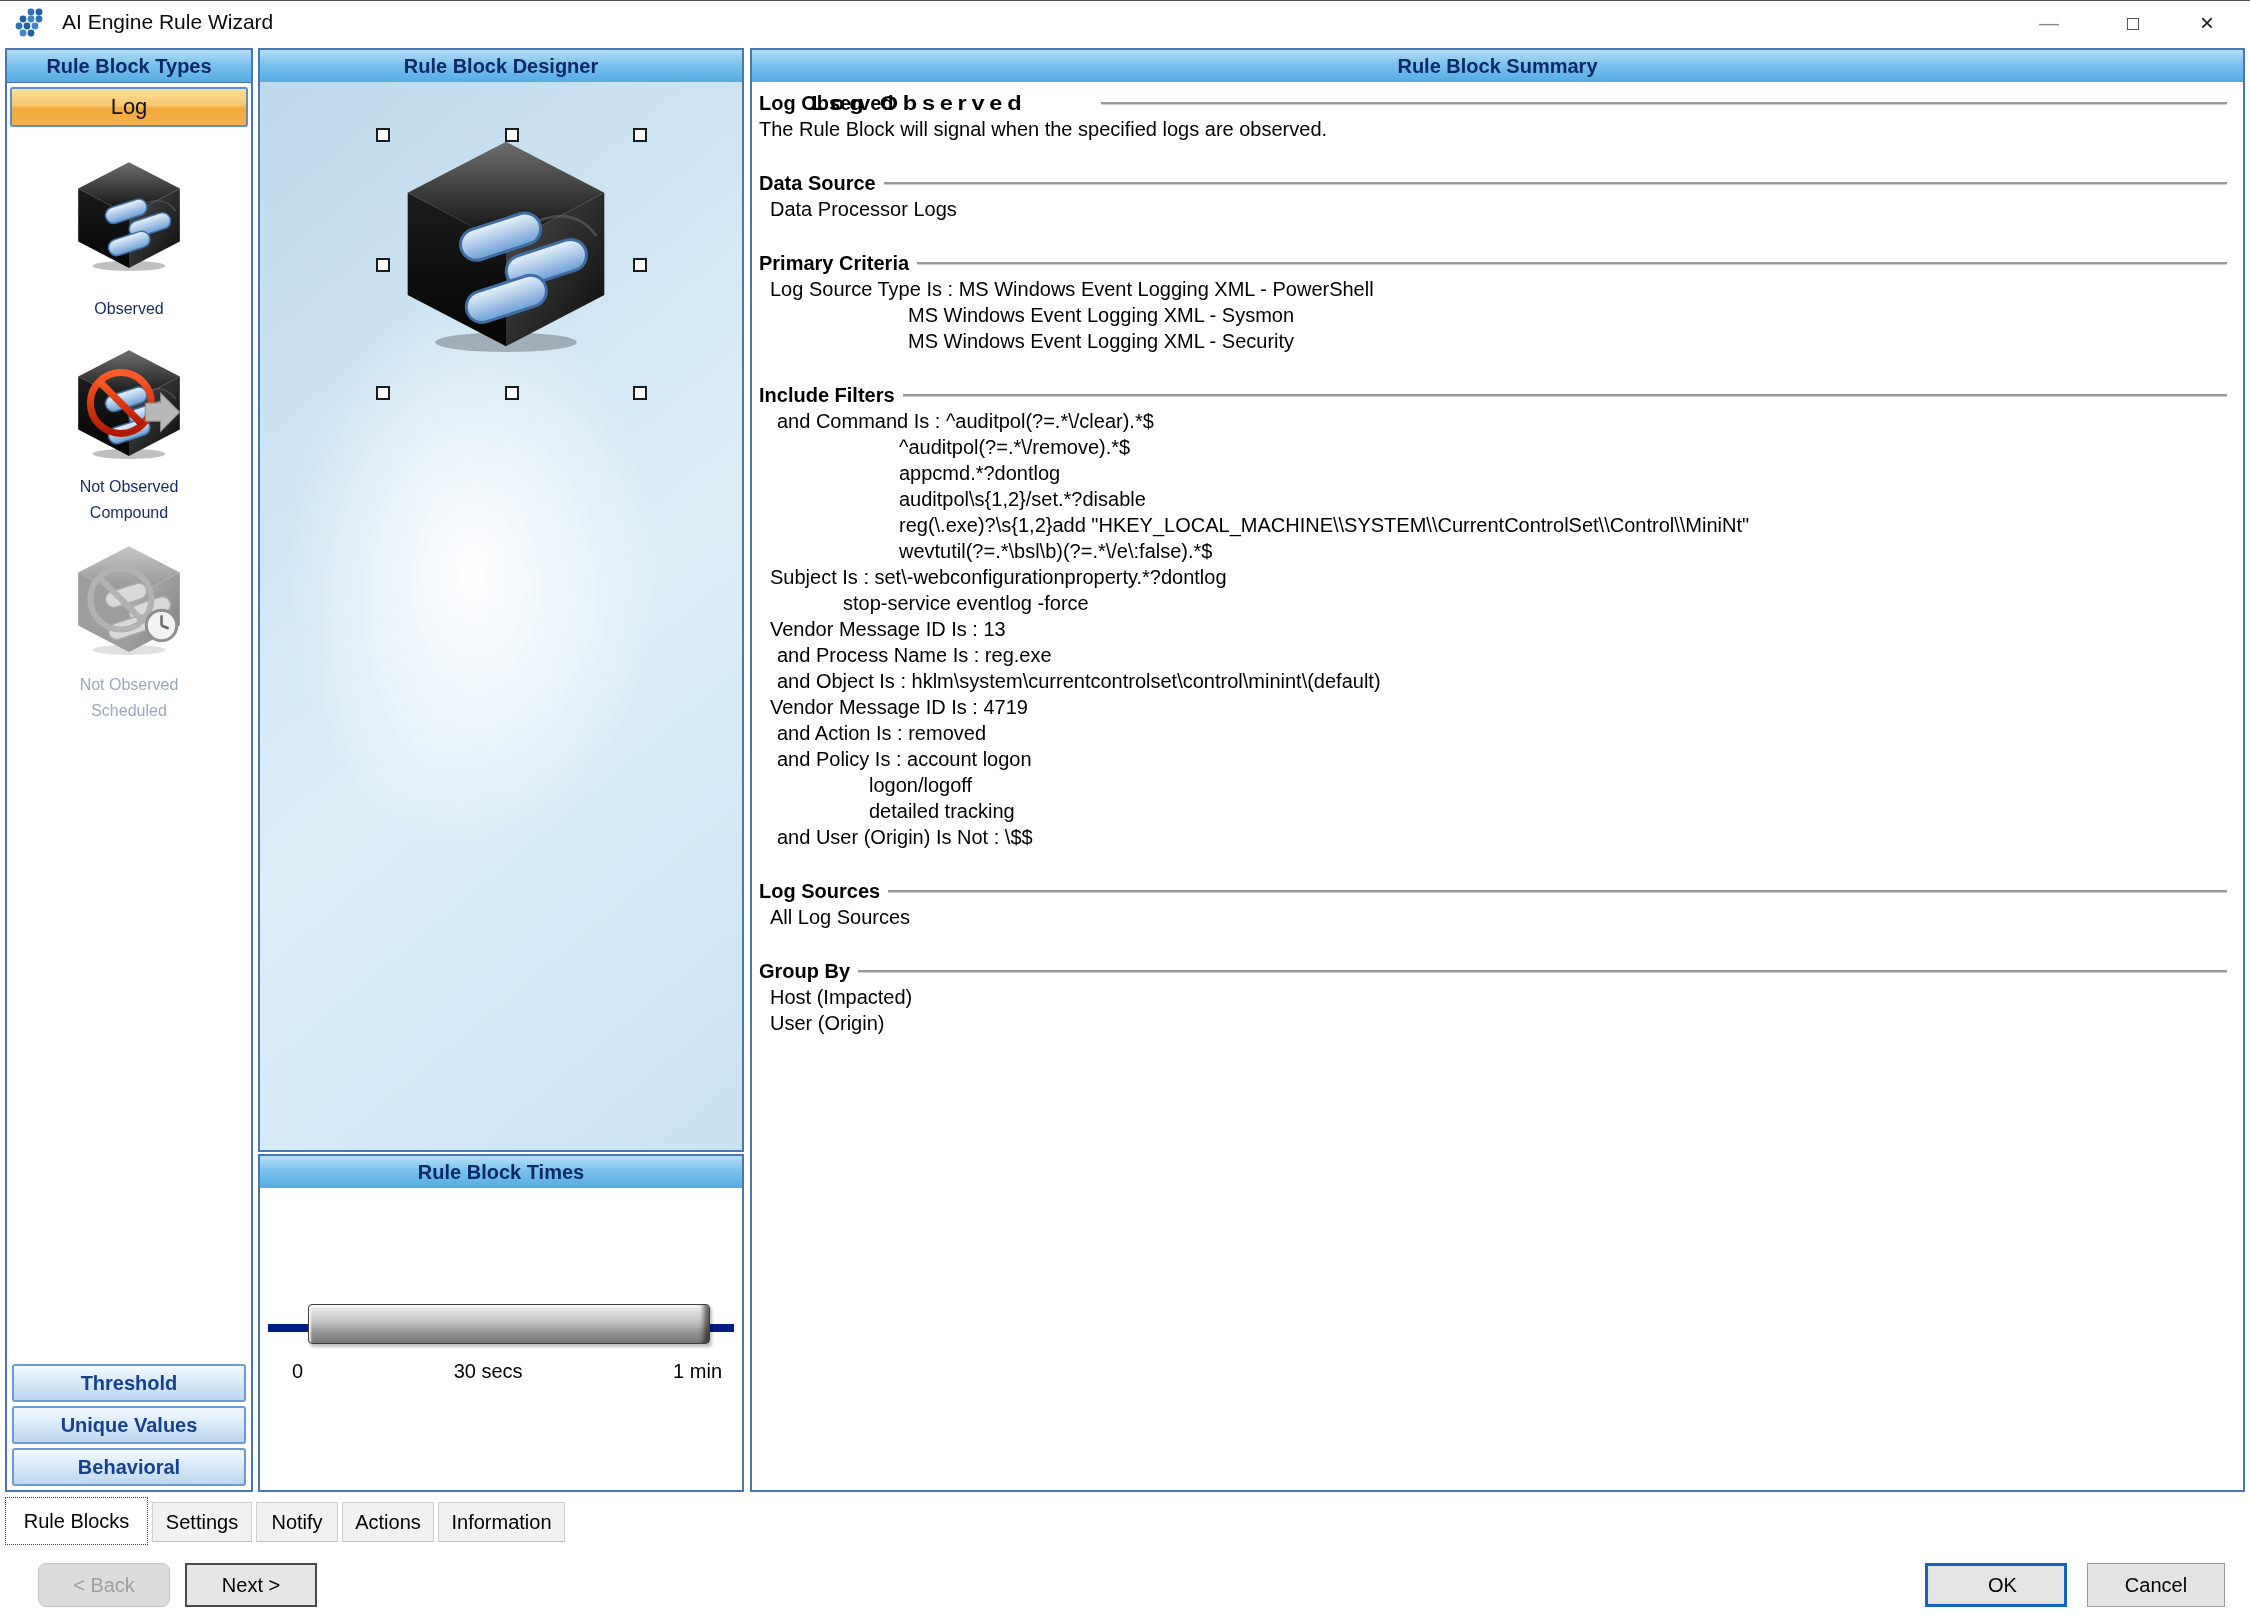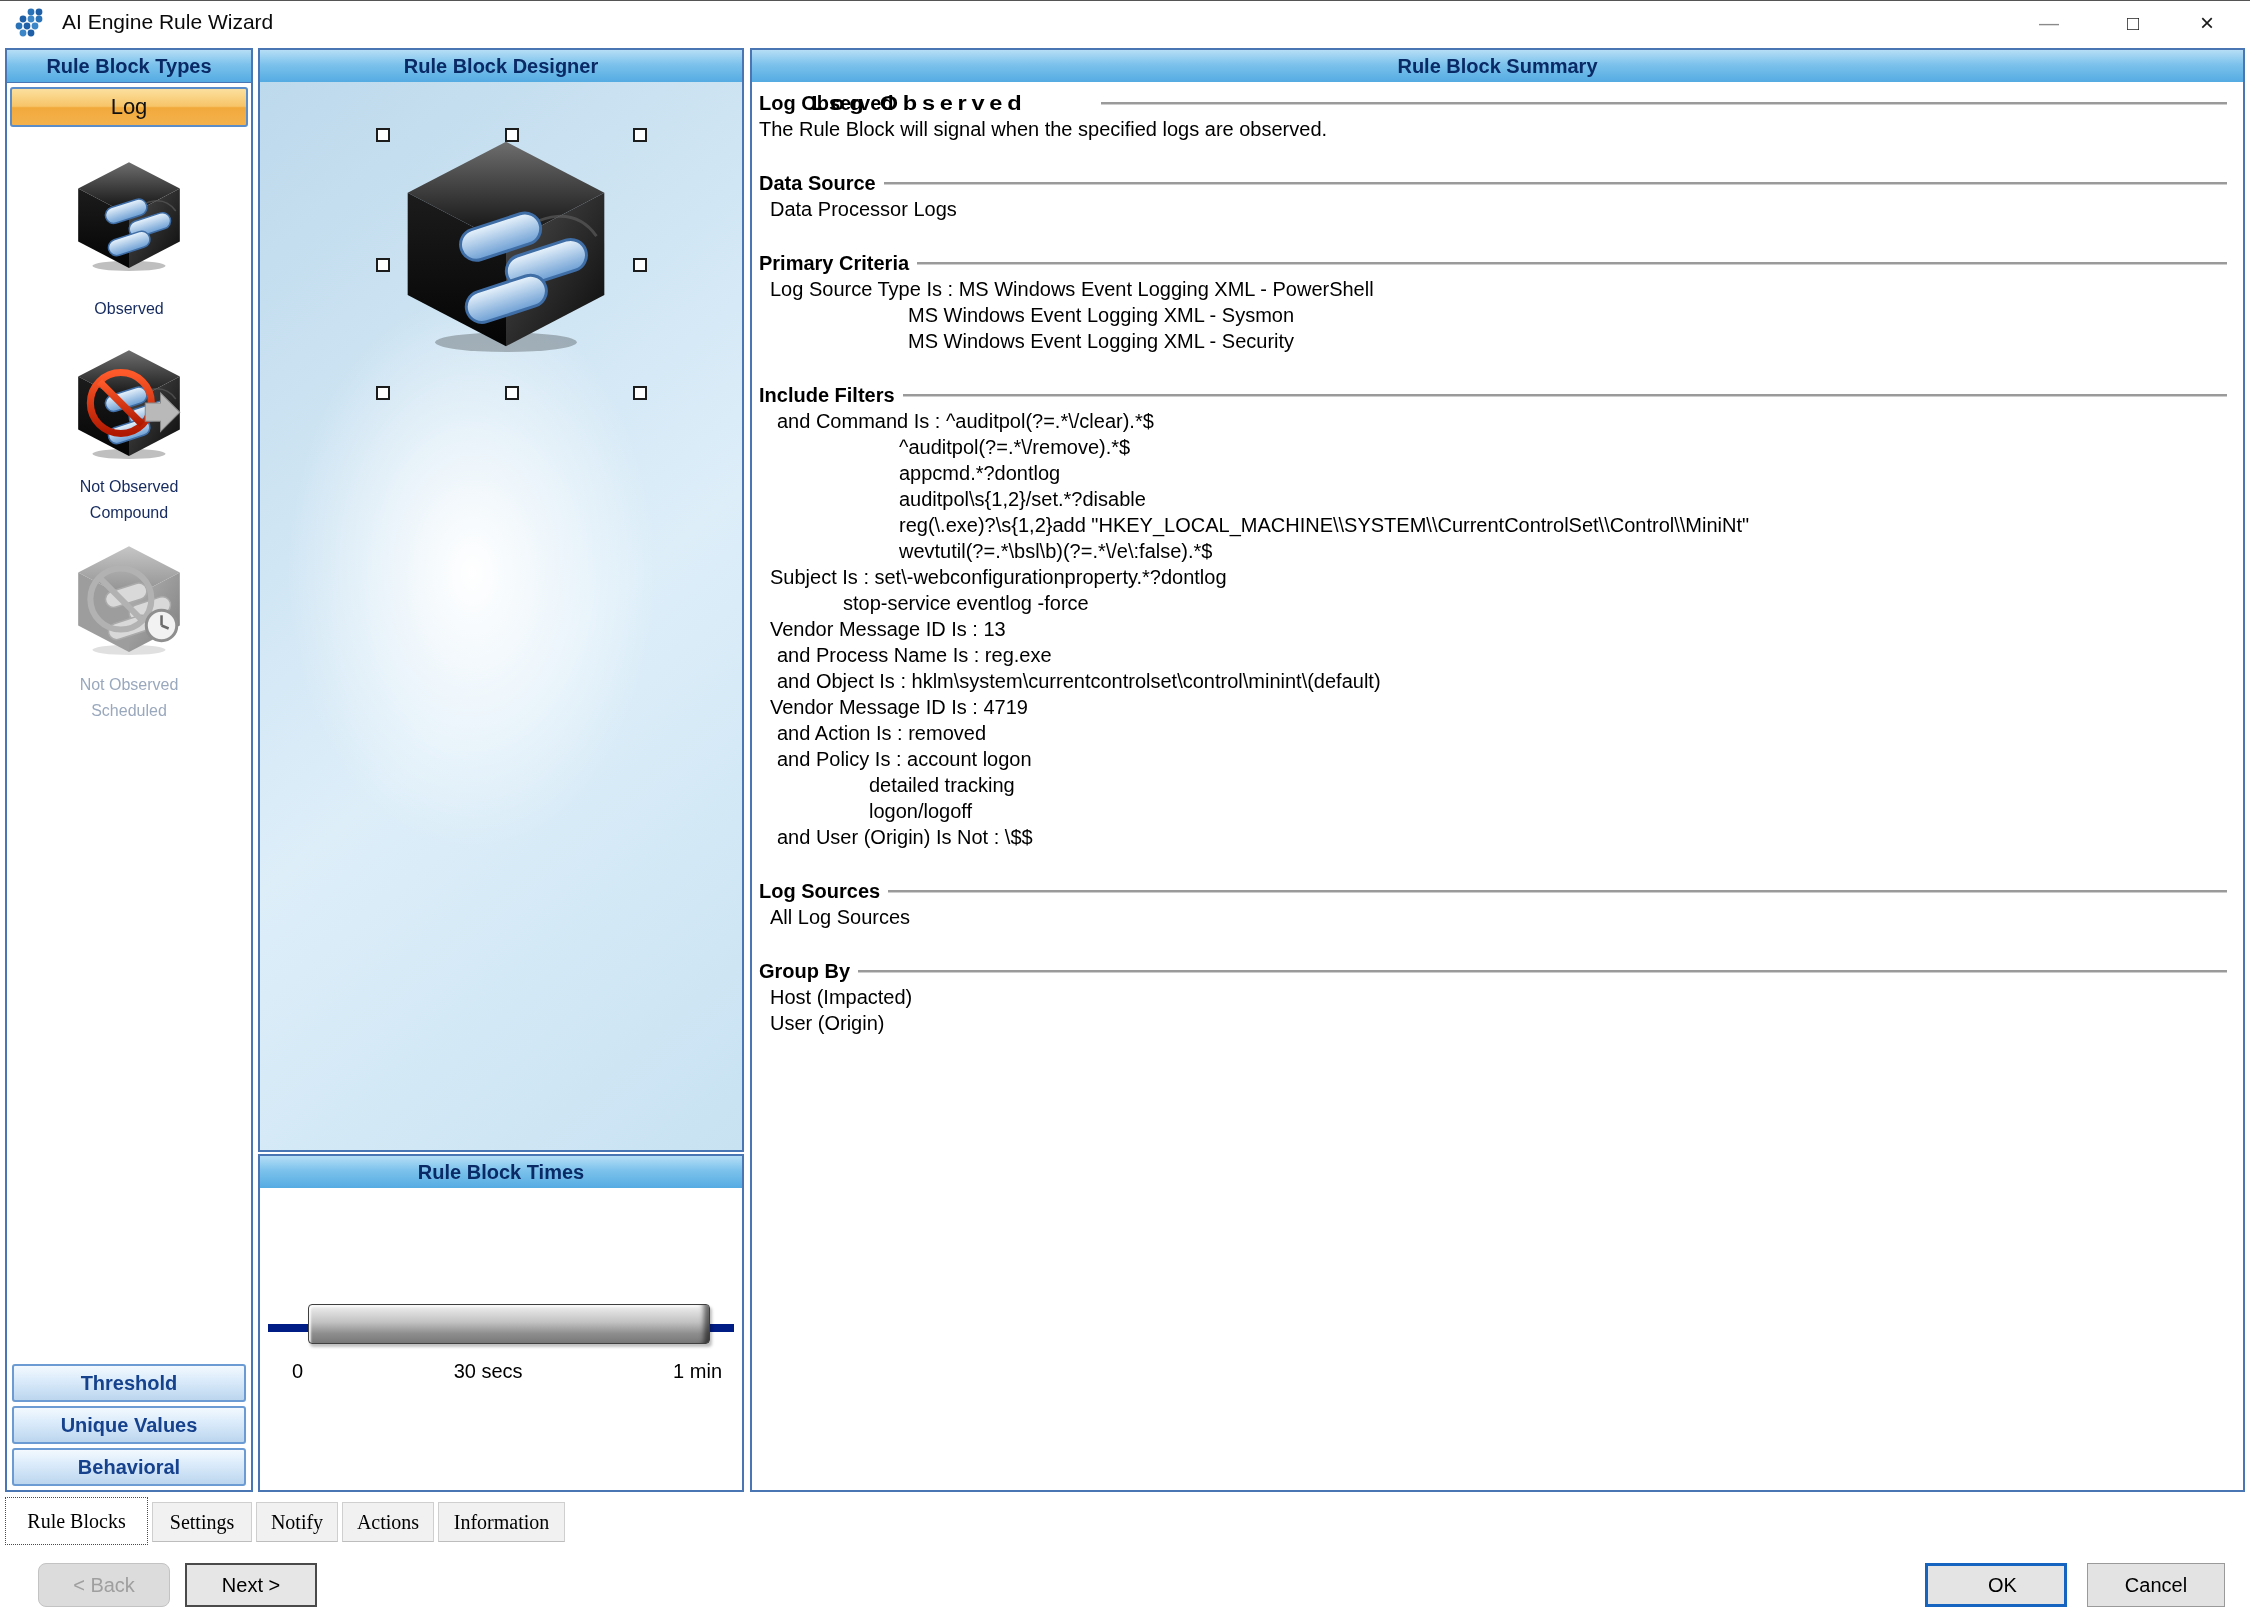--- a/index.html
+++ b/index.html
@@ -71,21 +71,21 @@
   .srow.head .rule,.srow.title .rule{display:block;flex:1;height:3px;margin:0 2px 0 8px;
        background:linear-gradient(#9a9a9a 0%,#9a9a9a 55%,#ececec 100%);}
   .srow.head{margin-top:28px;}
   .srow.title .stext{margin-right:200px;}
   .srow.title .ghost{position:absolute;left:52px;top:0;font-weight:bold;letter-spacing:4px;
        transform:scaleX(1.18);transform-origin:left center;color:#000;}
   .i0{margin-left:0;} .i1{margin-left:11px;} .i2{margin-left:18px;}
   .i3{margin-left:84px;} .i4{margin-left:110px;} .i5{margin-left:140px;} .i6{margin-left:149px;}
 
   
-  .tabbar{position:absolute;left:0;top:1496px;width:1996px;height:56px;background:#fff;font-family:Liberation Serif, serif;}
+  .tabbar{position:absolute;left:0;top:1496px;width:1996px;height:56px;background:#fff;}
   .tab{position:absolute;top:6px;height:40px;background:#f1f1f1;border:1px solid #cfcfcf;border-bottom:1px solid #bdbdbd;
        box-sizing:border-box;display:flex;align-items:center;justify-content:center;font-size:20px;color:#000;}
   .tab.active{top:1px;height:48px;background:#fff;border:1px dotted #4a4a4a;}
   .t0{left:5px;width:143px;} .t1{left:152px;width:100px;} .t2{left:256px;width:82px;}
   .t3{left:342px;width:92px;} .t4{left:438px;width:127px;}
 
   
   .footer{position:absolute;left:0;top:1552px;width:2250px;height:72px;background:#fff;}
   .fbtn{position:absolute;top:11px;height:44px;box-sizing:border-box;display:flex;align-items:center;justify-content:center;
         font-size:20px;background:#e3e3e3;border:1px solid #9a9a9a;color:#000;}
@@ -381,27 +381,27 @@
           
         </div>
 
         <div class="srow line i2">
           <span class="stext">and Policy Is : account logon</span>
           <span class="ghost"></span>
           
         </div>
 
         <div class="srow line i4">
+          <span class="stext">logon/logoff</span>
+          <span class="ghost"></span>
+          
+        </div>
+
+        <div class="srow line i4">
           <span class="stext">detailed tracking</span>
-          <span class="ghost"></span>
-          
-        </div>
-
-        <div class="srow line i4">
-          <span class="stext">logon/logoff</span>
           <span class="ghost"></span>
           
         </div>
 
         <div class="srow line i2">
           <span class="stext">and User (Origin) Is Not : \$$</span>
           <span class="ghost"></span>
           
         </div>
 

